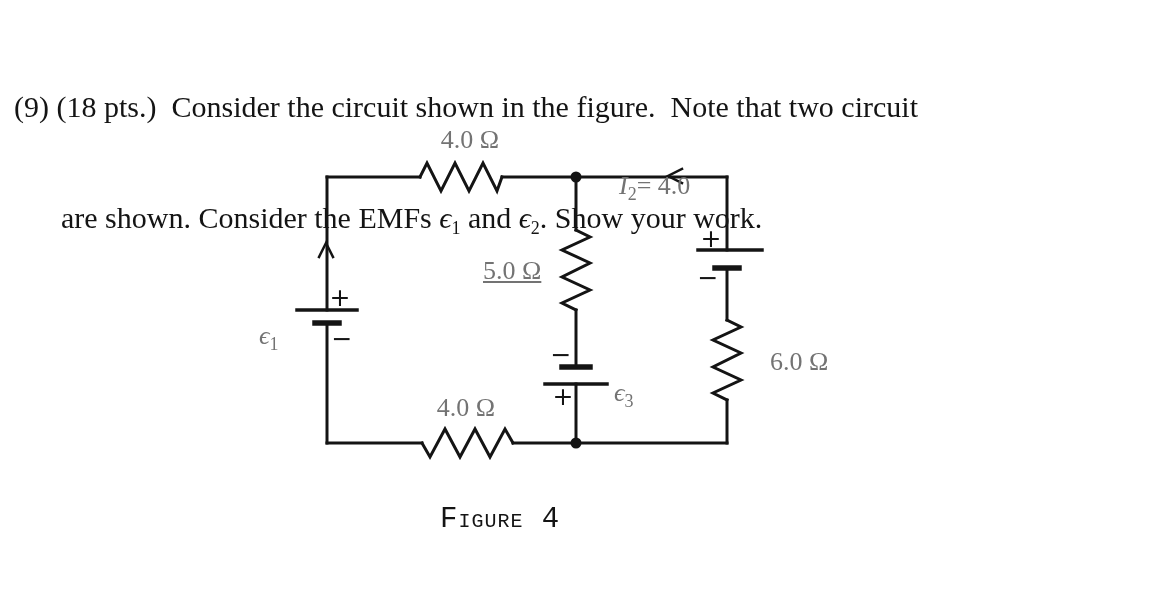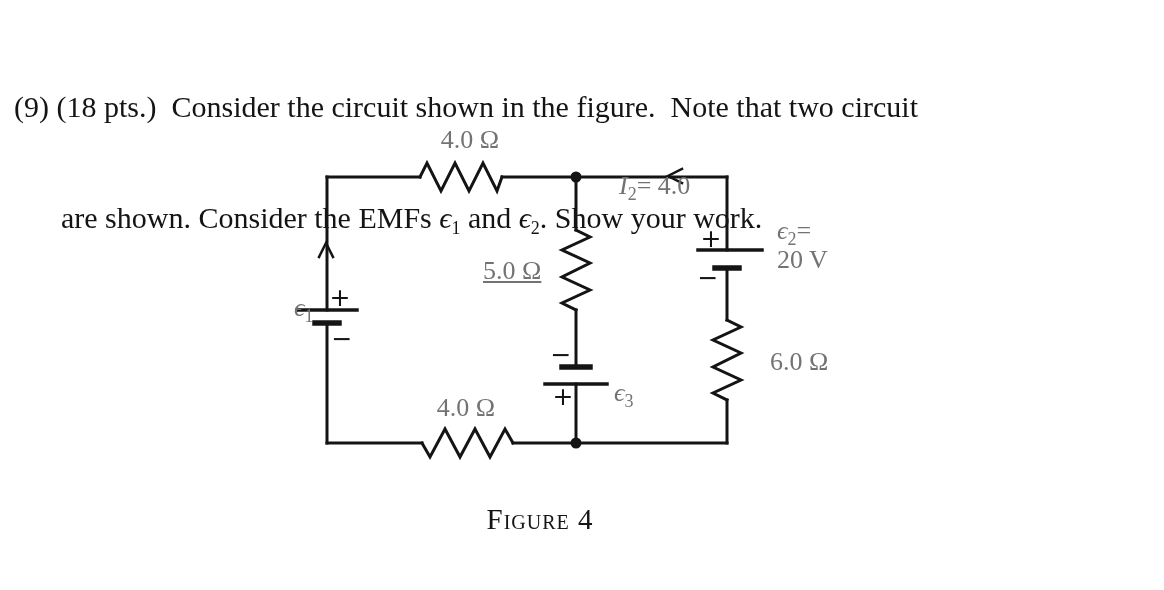--- a/index.html
+++ b/index.html
@@ -35,24 +35,24 @@
     font-size: 26px;
     line-height: 29px;
     white-space: nowrap;
     color: #737373;
   }
   .caption {
     position: absolute;
     left: 440px;
     top: 503px;
     width: 200px;
-    text-align: center;
     font-variant: small-caps;
     font-size: 29px;
     letter-spacing: 1px;
+    font-family: Liberation Mono, monospace;
   }
   svg text.polarity {
     font-family: "DejaVu Sans", sans-serif;
     font-size: 25px;
     fill: #141414;
   }
 </style>
 </head>
 <body>
 
@@ -107,30 +107,26 @@
       <text class="polarity" x="708" y="286" text-anchor="middle">−</text>
       <text class="polarity" x="561" y="363" text-anchor="middle">−</text>
       <text class="polarity" x="563" y="405" text-anchor="middle">+</text>
     </svg>
 
     <div class="lbl rlabel" style="left:424px; top:125px; width:92px; text-align:center;">4.0 Ω</div>
 
     <div class="lbl" style="left:619px; top:135px;margin-top:36px;"><span class="it">I</span><sub class="mathsub">2</sub><span>= 4.0</span></div>
 
 
-    <div class="lbl" style="left:259px; top:293px;margin-left:35px;"><span class="it">ϵ</span><sub class="mathsub">1</sub></div>
+    <div class="lbl" style="left:259px; top:321px;"><span class="it">ϵ</span><sub class="mathsub">1</sub></div>
 
     <div class="lbl rlabel" style="left:483px; top:256px;text-decoration:underline;">5.0 Ω</div>
 
     <div class="lbl" style="left:614px; top:378px;"><span class="it">ϵ</span><sub class="mathsub">3</sub></div>
 
     <div class="lbl rlabel" style="left:420px; top:393px; width:92px; text-align:center;">4.0 Ω</div>
 
-    <div class="lbl" style="left:777px; top:216px;">
-      <div><span class="it">ϵ</span><sub class="mathsub">2</sub><span>=</span></div>
-      <div>20 V</div>
-    </div>
 
     <div class="lbl rlabel" style="left:770px; top:347px;">6.0 Ω</div>
 
     <div class="caption">Figure 4</div>
   </div>
 </div>
 
 </body></html>

